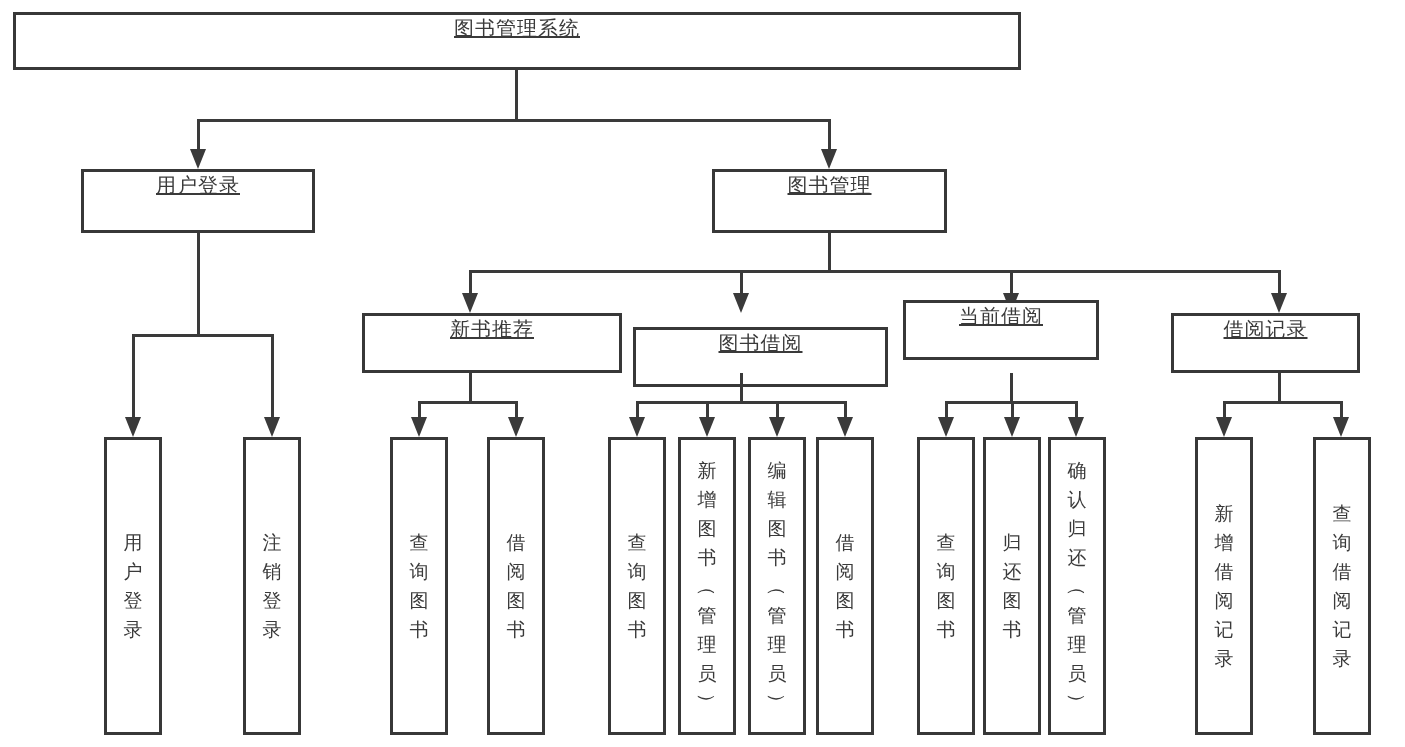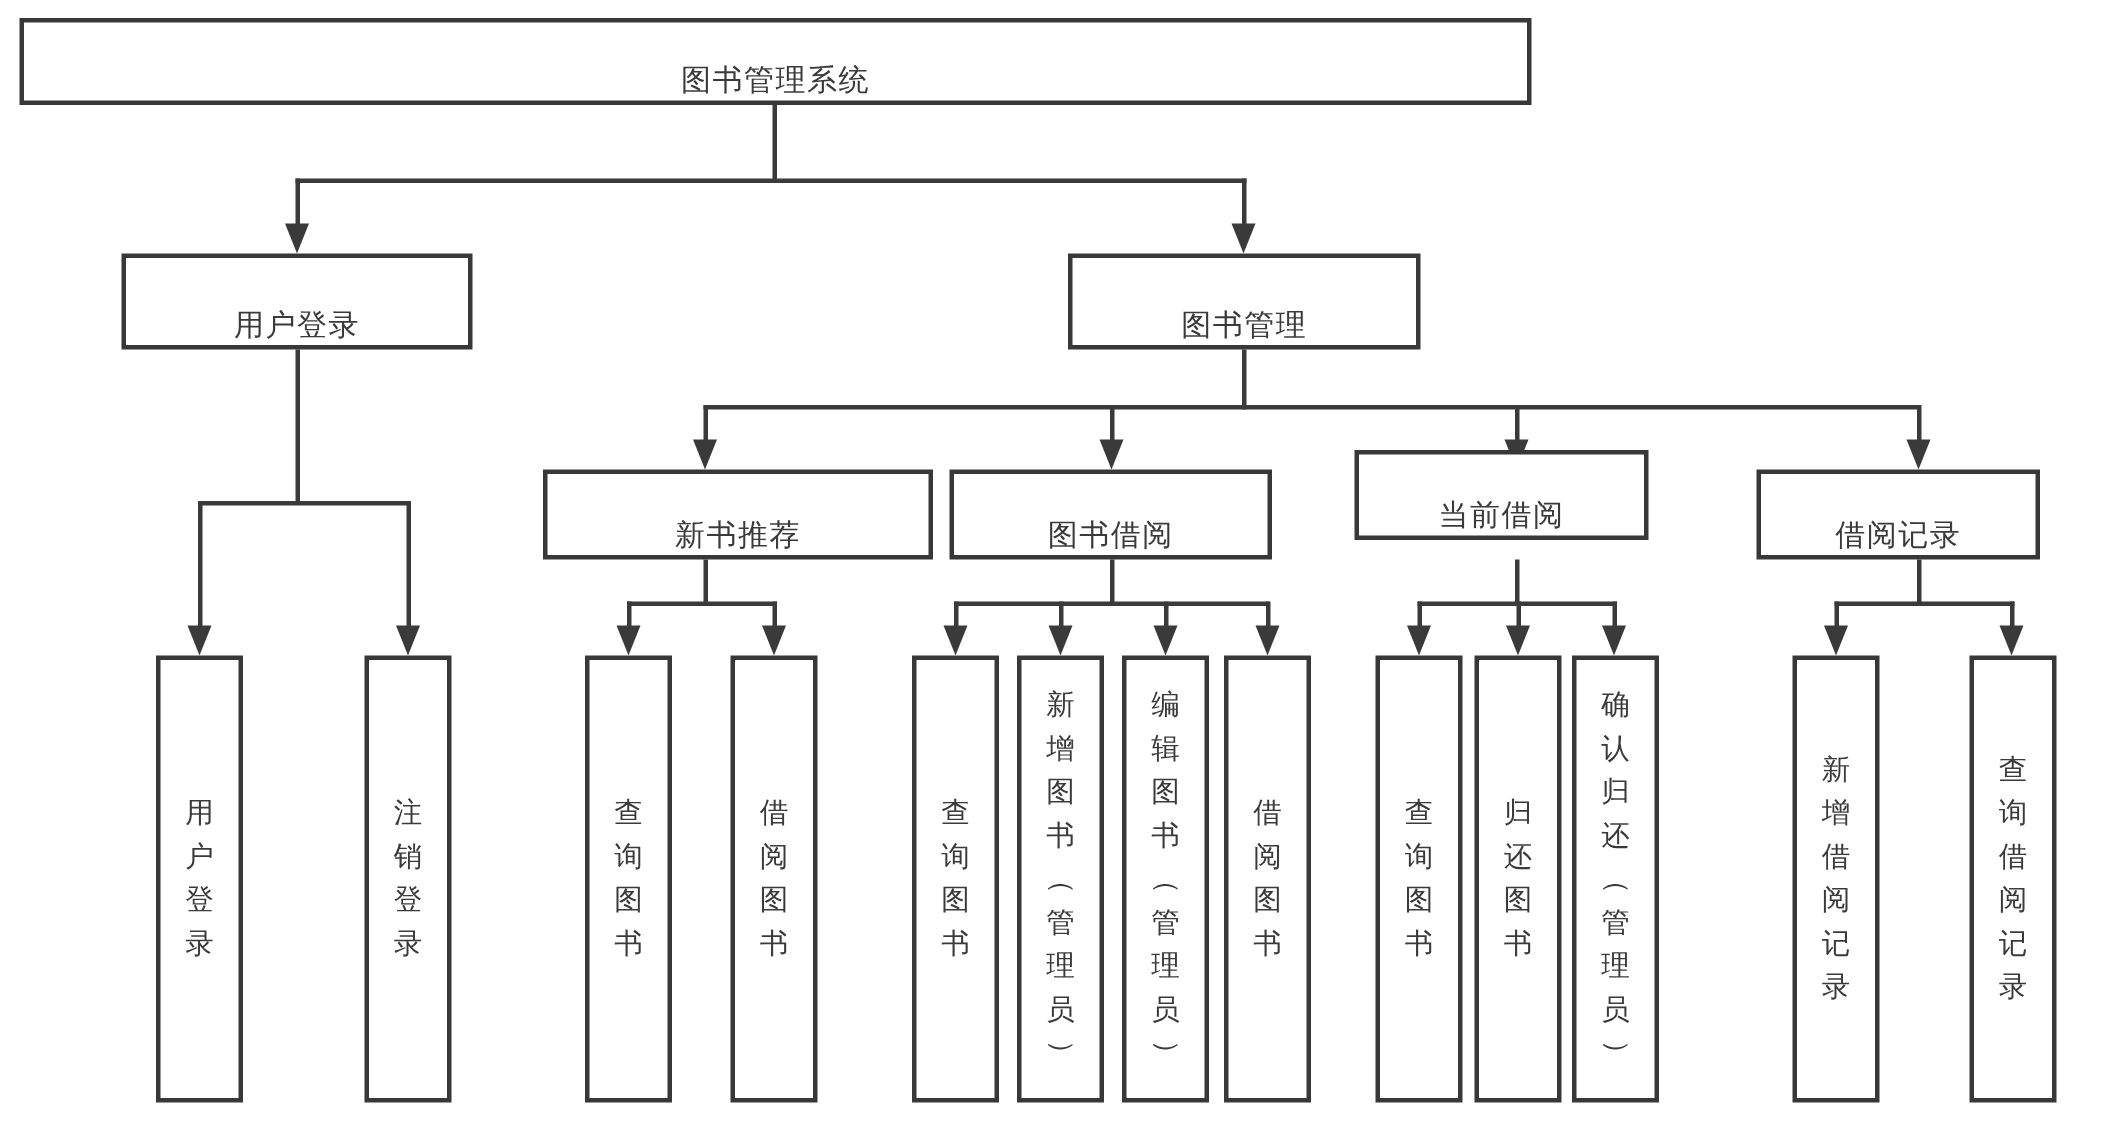--- a/index.html
+++ b/index.html
@@ -2,22 +2,22 @@
 <html><head>
 <meta charset="utf-8">
 <style>
   html,body{margin:0;padding:0;background:#ffffff;}
   #canvas{
     position:relative;width:1405px;height:747px;background:#ffffff;overflow:hidden;
     font-family:"Liberation Sans","DejaVu Sans",sans-serif;color:#3a3a3a;
   }
   .node{
     position:absolute;box-sizing:border-box;background:#ffffff;
-    border:3px solid #383838;display:flex;align-items:flex-end;justify-content:center;
-    font-size:20px;letter-spacing:1px;color:#3a3a3a;
+    border:3px solid #383838;display:flex;align-items:flex-start;justify-content:center;
+    font-size:20px;letter-spacing:1px;color:#3a3a3a;text-decoration:underline;
   }
   .leaf{
     position:absolute;box-sizing:border-box;background:#ffffff;
     border:3px solid #383838;display:flex;align-items:center;justify-content:center;
     width:58px;top:437px;height:298px;
   }
   .vert{display:flex;flex-direction:column;align-items:center;font-size:19px;color:#3a3a3a;}
   .vert span{display:block;line-height:29px;height:29px;}
   .vert span.rot{transform:rotate(90deg);}
   .lv{position:absolute;width:3px;background:#3a3a3a;}
@@ -69,21 +69,21 @@
   <div class="lv" style="left:740px;top:270px;height:28px;"></div>
   <div class="arrow" style="left:733px;top:293px;"></div>
   <div class="lv" style="left:1010px;top:270px;height:28px;"></div>
   <div class="arrow" style="left:1003px;top:293px;"></div>
   <div class="lv" style="left:1278px;top:270px;height:28px;"></div>
   <div class="arrow" style="left:1271px;top:293px;"></div>
 
   <div class="node" style="left:362px;top:313px;width:260px;height:60px;">
     <span>新书推荐</span>
   </div>
-  <div class="node" style="left:633px;top:313px;width:215px;height:60px;">
+  <div class="node" style="left:633px;top:327px;width:255px;height:60px;">
     <span>图书借阅</span>
   </div>
   <div class="node" style="left:903px;top:300px;width:196px;height:60px;">
     <span>当前借阅</span>
   </div>
   <div class="node" style="left:1171px;top:313px;width:189px;height:60px;">
     <span>借阅记录</span>
   </div>
 
   <div class="lv" style="left:469px;top:373px;height:31px;"></div>

